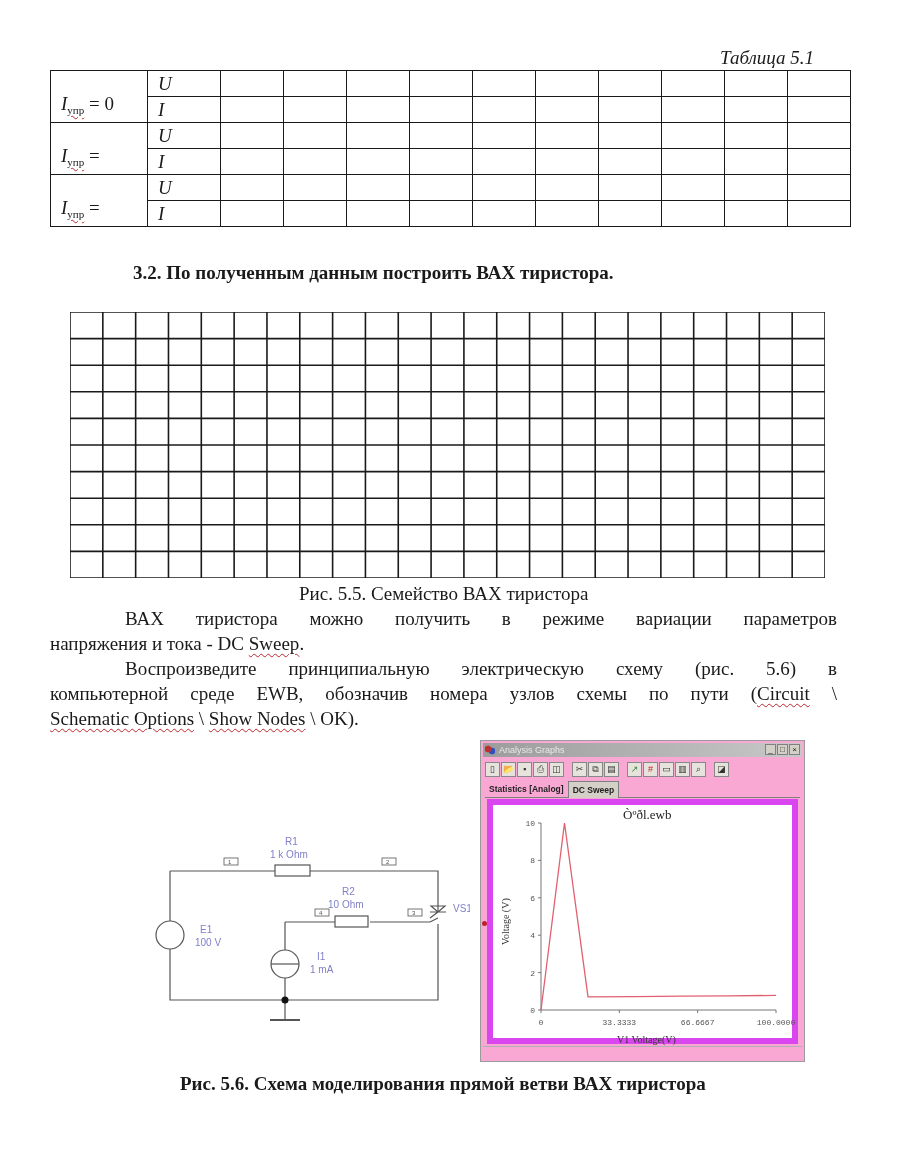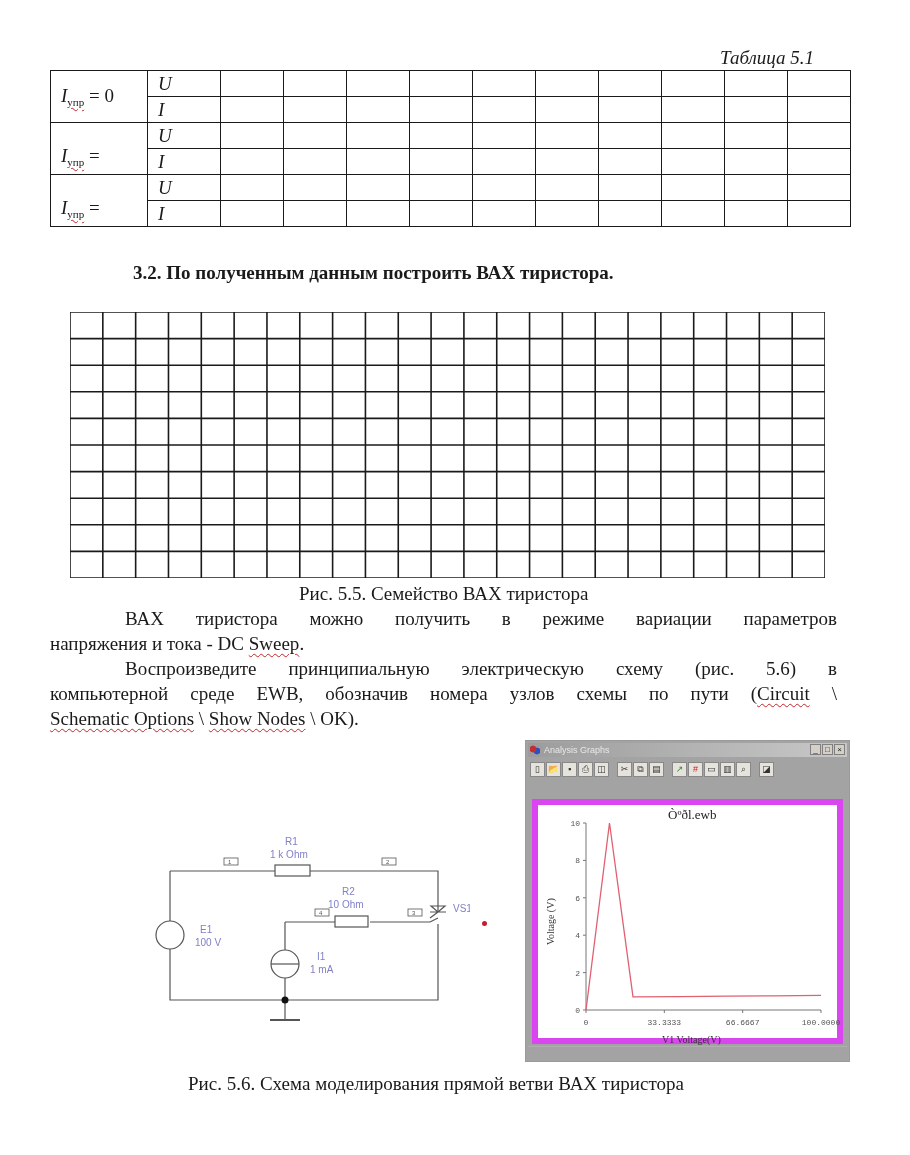--- a/index.html
+++ b/index.html
@@ -6,21 +6,21 @@
   body { width: 910px; height: 1155px; position: relative; overflow: hidden;
          font-family: "Liberation Serif", serif; color: #1a1a1a; }
   .abs { position: absolute; }
 
   
   #table-caption { left: 720px; top: 47px; font-size: 19px; font-style: italic; }
 
   
   #data-table { left: 50px; top: 70px; border-collapse: collapse; }
   #data-table td { border: 1.6px solid #1a1a1a; padding: 0; height: 25px; }
-  #data-table td.lbl { width: 86px; vertical-align: top; font-size: 19px; font-style: italic; padding-left: 10px; padding-top: 14px; }
+  #data-table td.lbl { width: 86px; vertical-align: top; font-size: 19px; font-style: italic; padding-left: 10px; padding-top: 22px; }
   #data-table td.lbl.sm { padding-top: 22px; }
   #data-table td.ui { width: 62px; font-size: 19px; font-style: italic; padding-left: 10px; line-height: 24px; }
   #data-table td.cell { width: 62px; }
   .sub { font-size: 11px; font-style: normal; position: relative; top: 4px;
          text-decoration: underline wavy #c0262b; text-decoration-thickness: 1px; }
 
   
   #section-heading { left: 133px; top: 262px; font-size: 19px; font-weight: bold; }
 
   
@@ -34,22 +34,22 @@
   #p2a { left: 50px; top: 656px; width: 787px; text-align: justify; text-align-last: justify; text-indent: 75px; }
   #p2b { left: 50px; top: 681px; width: 787px; text-align: justify; text-align-last: justify; }
   #p2c { left: 50px; top: 706px; }
   .squig { text-decoration: underline wavy #c0262b; text-decoration-thickness: 1px; text-underline-offset: 3px; }
 
   
   #circuit { left: 150px; top: 830px; width: 320px; height: 200px; }
   .ckt-label { font-family: "Liberation Sans", sans-serif; font-size: 10px; fill: #8080c8; }
 
   
-  #win { left: 480px; top: 740px; width: 325px; height: 322px; background: #a3a3a3;
-         border: 1px solid #9a9a9a; box-sizing: border-box; font-family: "Liberation Sans", sans-serif; margin-left: 45px; }
+  #win { left: 480px; top: 740px; width: 325px; height: 322px; background: #f9a8d4;
+         border: 1px solid #9a9a9a; box-sizing: border-box; font-family: "Liberation Sans", sans-serif; }
   #win-titlebar { position: absolute; left: 2px; top: 2px; right: 2px; height: 14px;
                   background: linear-gradient(90deg, #9c9c9c, #c8c8c8); display: flex; align-items: center; }
   #win-title { color: #e8e8e8; font-size: 9px; margin-left: 4px; }
   .app-icon { width: 10px; height: 10px; margin-left: 2px; background:
               radial-gradient(circle at 30% 40%, #c03030 35%, transparent 40%),
               radial-gradient(circle at 70% 60%, #3050c0 35%, transparent 40%); }
   .win-btns { position: absolute; right: 2px; top: 1px; display: flex; gap: 1px; }
   .wbtn { width: 11px; height: 11px; background: #d4d0c8; border: 1px solid #808080; font-size: 8px;
           line-height: 10px; text-align: center; color: #222; box-sizing: border-box; }
   #win-toolbar { position: absolute; left: 4px; top: 19px; height: 18px; display: flex; gap: 1px; align-items: center; }
@@ -59,21 +59,21 @@
   #win-tabs { position: absolute; left: 4px; top: 40px; right: 4px; height: 16px; border-bottom: 1px solid #808080; display: flex; }
   .tab { font-size: 8.5px; font-weight: bold; padding: 3px 4px 0 4px; color: #222; height: 13px; }
   .tab.active { background: #d4d0c8; border: 1px solid #808080; border-bottom: none; }
   #plot-frame { position: absolute; left: 6px; top: 58px; width: 311px; height: 245px; background: #ffffff;
                 border: 6px solid #d946ef; box-sizing: border-box; }
   #win-statusbar { position: absolute; left: 2px; right: 2px; bottom: 2px; height: 12px; border-top: 1px solid #b0b0b0; }
   #plot-svg text { font-family: "Liberation Mono", monospace; font-size: 8px; fill: #555; }
   #plot-svg .ttl { font-family: "Liberation Serif", serif; font-size: 13px; fill: #222; }
   #plot-svg .axl { font-family: "Liberation Serif", serif; font-size: 10px; fill: #333; }
 
-  #fig56-caption { left: 188px; top: 1073px; font-size: 19px; }
+  #fig56-caption { left: 180px; top: 1073px; font-size: 19px; font-weight: bold; }
 </style>
 </head>
 <body>
 
 <div id="table-caption" class="abs">Таблица 5.1</div>
 
 <table id="data-table" class="abs">
     <tbody id="table-body">
       <tr>
         <td class="lbl" rowspan="2"><span>I</span><span class="sub">упр</span><span style="font-style:normal"> = 0</span></td>
@@ -275,20 +275,24 @@
       <div class="tb">▤</div>
       <span class="tb-sep"></span>
       <div class="tb" style="color: rgb(58, 138, 58);">↗</div>
       <div class="tb" style="color: rgb(208, 32, 32);">#</div>
       <div class="tb">▭</div>
       <div class="tb">▥</div>
       <div class="tb">⌕</div>
       <span class="tb-sep"></span>
       <div class="tb">◪</div>
     </div>
+  <div id="win-tabs">
+    <div class="tab">Statistics [Analog]</div>
+    <div class="tab active">DC Sweep</div>
+  </div>
   <div id="plot-frame">
     <svg id="plot-svg" width="309" height="243">
       <text class="ttl" x="130" y="14">Òºðl.ewb</text>
       <g id="axes">
           <line x1="48" y1="205" x2="283" y2="205" stroke="#777" stroke-width="1"></line>
           <line x1="48" y1="205" x2="48" y2="18" stroke="#777" stroke-width="1"></line>
           <line x1="45" y1="205" x2="48" y2="205" stroke="#777"></line>
           <text x="42" y="208" text-anchor="end">0</text>
           <line x1="45" y1="167.6" x2="48" y2="167.6" stroke="#777"></line>
           <text x="42" y="170.6" text-anchor="end">2</text>

